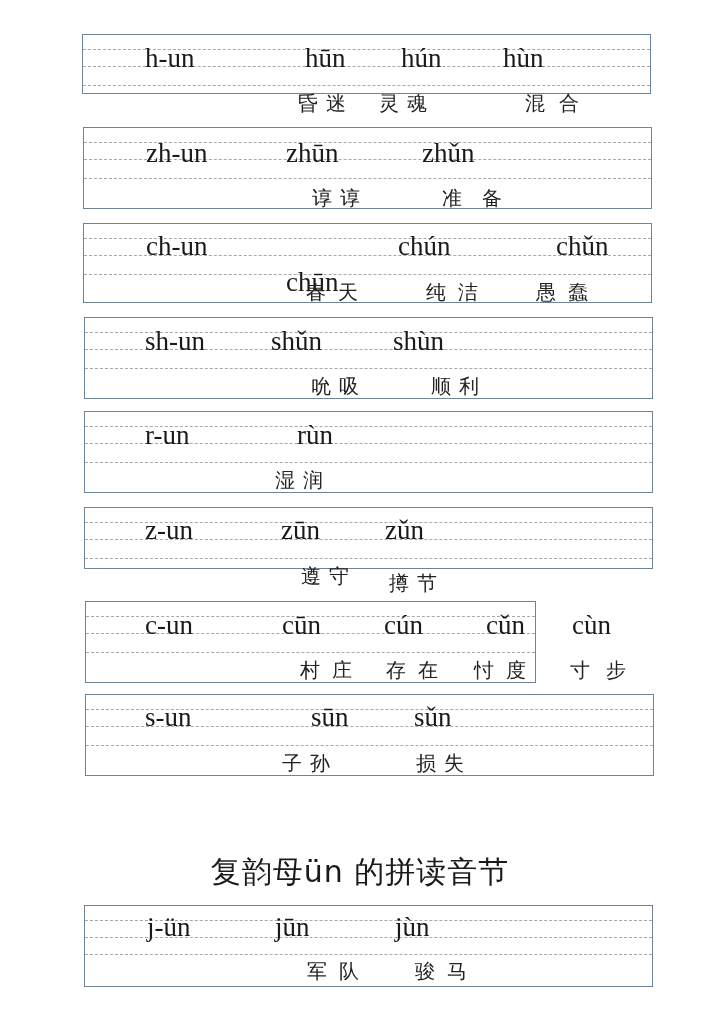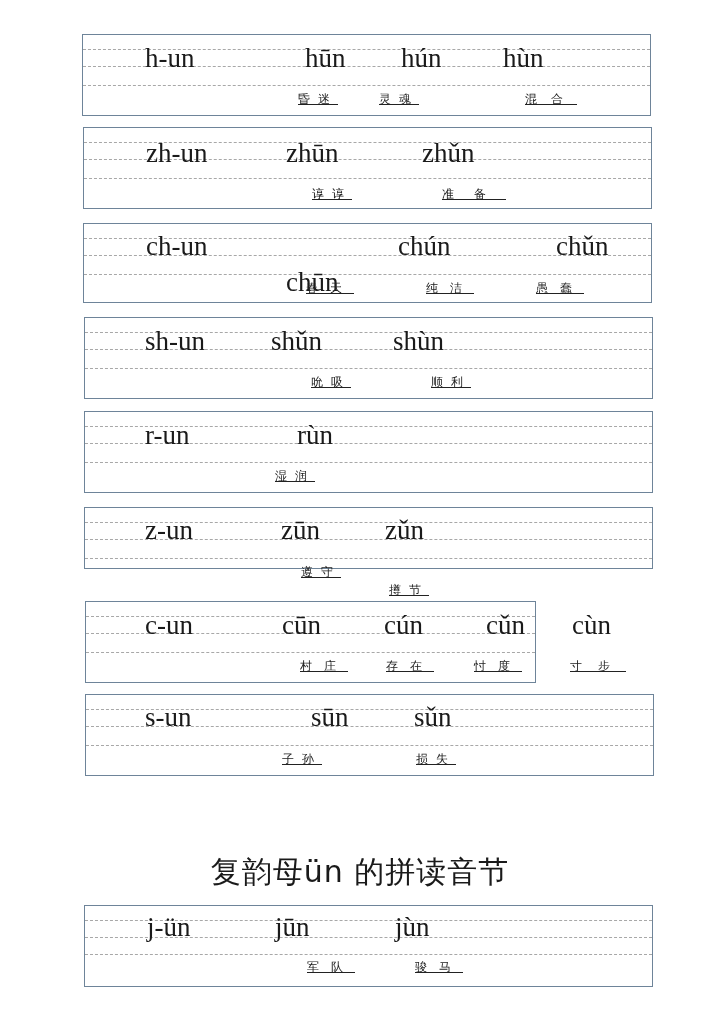--- a/index.html
+++ b/index.html
@@ -1,27 +1,27 @@
 <!DOCTYPE html>
 <html><head>
 <meta charset="utf-8">
 <style>
   html, body { margin:0; padding:0; background:#ffffff; }
   body { width:720px; height:1018px; position:relative; overflow:hidden;
          font-family:"DejaVu Serif", serif; color:#1a1a1a; }
   .box { position:absolute; border:1.5px solid #6e8499; background:#fff; box-sizing:border-box; }
   .line { position:absolute; left:0; right:0; border-top:1px dashed #a8a8a8; height:0; }
   .py { position:absolute; font-family:"Liberation Serif","DejaVu Serif", serif; font-size:27px; line-height:1; white-space:nowrap; color:#1a1a1a; }
-  .hz { position:absolute; font-family:"DejaVu Sans", sans-serif; font-size:12px; line-height:1; white-space:nowrap; letter-spacing:8px; color:#222;text-decoration:underline; }
+  .hz { position:absolute; font-family:"DejaVu Sans", sans-serif; font-size:20px; line-height:1; white-space:nowrap; letter-spacing:8px; color:#222; }
   .title { position:absolute; left:0; right:0; top:852px; text-align:center; font-family:"DejaVu Sans", sans-serif; font-size:30px; color:#1a1a1a; letter-spacing:1px; }
 </style>
 </head>
 <body>
 
-<div class="box" style="left:82px;top:34px;width:569px;height:82px;">
+<div class="box" style="left:82px;top:34px;width:569px;height:60px;">
   <div class="line" style="top:14px;"></div>
   <div class="line" style="top:31px;"></div>
   <div class="line" style="top:50px;"></div>
   <span class="py" style="left:62px;top:10px;">h-un</span>
   <span class="py" style="left:200px;top:10px;margin-left:22px;">hūn</span>
   <span class="py" style="left:318px;top:10px;">hún</span>
   <span class="py" style="left:420px;top:10px;">hùn</span>
   <span class="hz" style="left:215px;top:58px;">昏迷</span>
   <span class="hz" style="left:296px;top:58px;">灵魂</span>
   <span class="hz" style="left:442px;top:58px;letter-spacing:14px;">混合</span>
@@ -72,21 +72,21 @@
 </div>
 
 <div class="box" style="left:84px;top:507px;width:569px;height:62px;">
   <div class="line" style="top:14px;"></div>
   <div class="line" style="top:31px;"></div>
   <div class="line" style="top:50px;"></div>
   <span class="py" style="left:60px;top:9px;">z-un</span>
   <span class="py" style="left:196px;top:9px;">zūn</span>
   <span class="py" style="left:300px;top:9px;">zǔn</span>
   <span class="hz" style="left:216px;top:58px;">遵守</span>
-  <span class="hz" style="left:304px;top:76px;text-align:center;">撙节</span>
+  <span class="hz" style="left:304px;top:65px;text-align:center;">撙节</span>
 </div>
 
 <div class="box" style="left:85px;top:601px;width:451px;height:82px;">
   <div class="line" style="top:14px;"></div>
   <div class="line" style="top:31px;"></div>
   <div class="line" style="top:50px;"></div>
   <span class="py" style="left:59px;top:10px;">c-un</span>
   <span class="py" style="left:196px;top:10px;">cūn</span>
   <span class="py" style="left:298px;top:10px;">cún</span>
   <span class="py" style="left:400px;top:10px;">cǔn</span>

